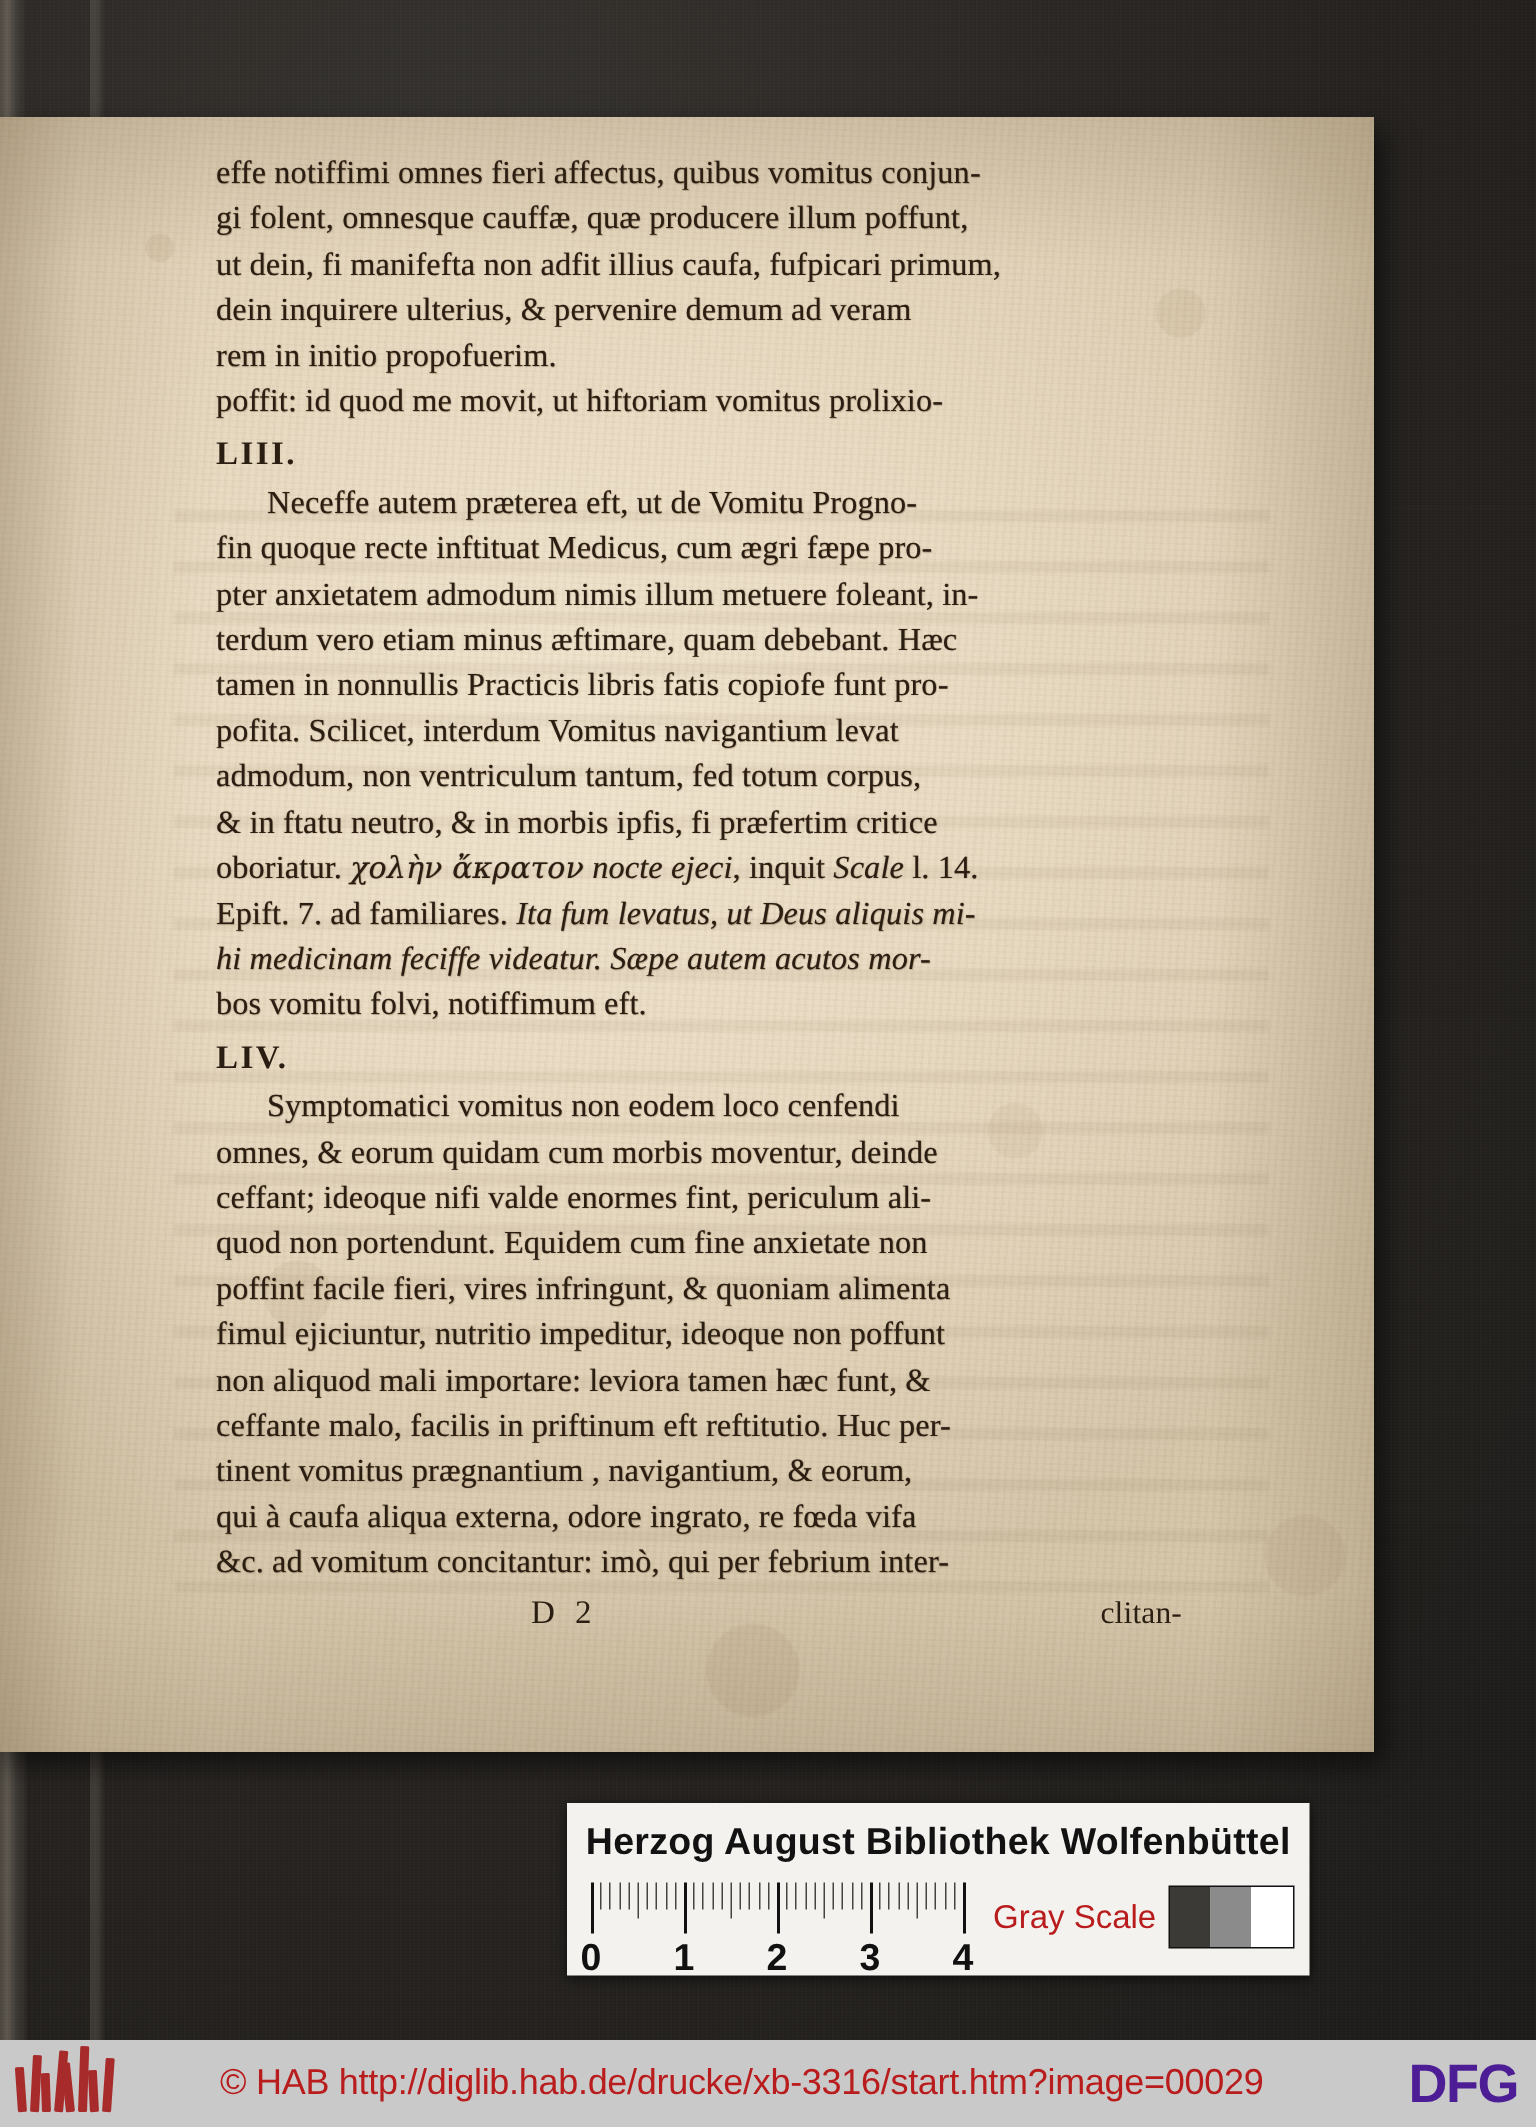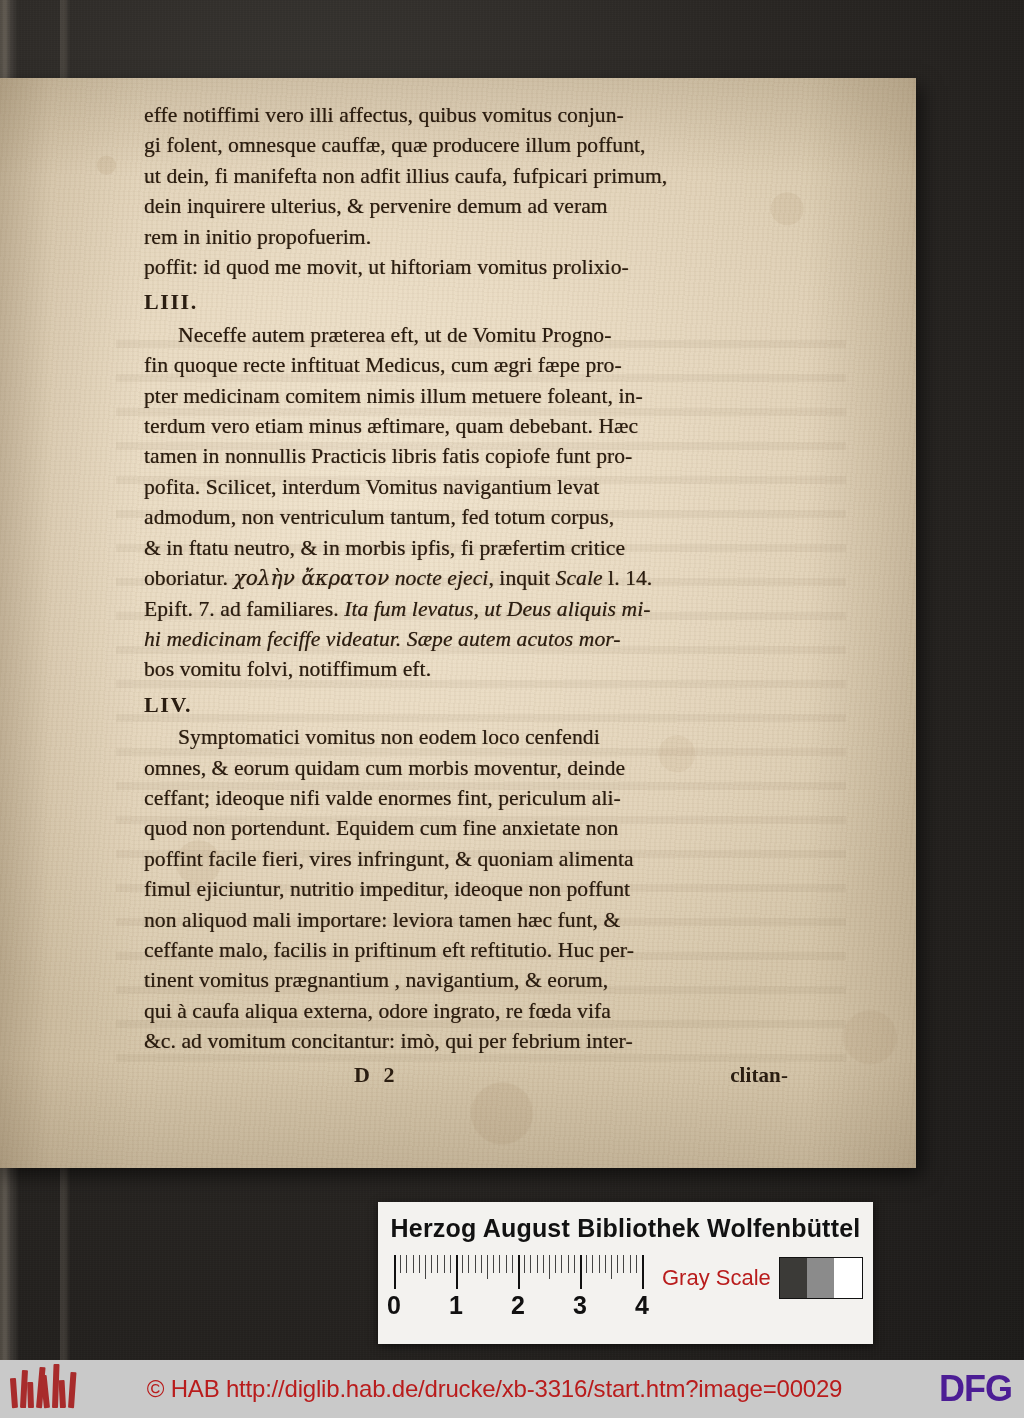--- a/index.html
+++ b/index.html
@@ -93,28 +93,28 @@
   }
   .head{
     text-align:left; font-size:22px; letter-spacing:1.6px;
     margin-top:5px; margin-bottom:2px; font-weight:600;
   }
   .indent{ padding-left:34px; }
   .it{ font-style:italic; }
   .gk{ font-style:italic; font-family:"DejaVu Serif", serif; font-size:20px; }
   .sig{
     display:flex; justify-content:space-between; align-items:baseline;
-    padding-left:210px; padding-right:4px; margin-top:3px;font-weight:bold;
+    padding-left:210px; padding-right:4px; margin-top:3px;
   }
   .sig .catch{ font-size:21px; }
   .sig .sgn{ font-size:22px; letter-spacing:4px; }
 
   
   #target-card{
-    position:absolute; left:378px; top:1202px; width:495px; height:142px;
+    position:absolute; left:378px; top:1202px; width:495px; height:115px;
     background:#f3f2ef;
     box-shadow:0 2px 8px rgba(0,0,0,.6);
     font-family:"Liberation Sans", sans-serif;
     overflow:hidden;
   }
   #target-title{
     text-align:center; font-weight:bold; color:#121212;
     font-size:25px; letter-spacing:.2px; margin-top:12px;
   }
   #ruler-row{ display:flex; align-items:flex-start; margin-top:12px; padding-left:16px; }
@@ -162,33 +162,33 @@
 </div>
 
 <div id="leaf">
   <div class="grain"></div>
   <div class="showthru"></div>
   <div class="shade"></div>
 
   <div id="typeblock">
 
     <div>
-      <span class="ln">effe notiffimi vero illi affectus, quibus vomitus conjun-</span>
+      <span class="ln">effe notiffimi omnes fieri affectus, quibus vomitus conjun-</span>
       <span class="ln">gi folent, omnesque cauffæ, quæ producere illum poffunt,</span>
       <span class="ln">ut dein, fi manifefta non adfit illius caufa, fufpicari primum,</span>
       <span class="ln">dein  inquirere  ulterius,  &amp;  pervenire  demum  ad  veram</span>
       <span class="ln">rem in initio propofuerim.</span>
       <span class="ln">poffit: id quod me movit, ut hiftoriam vomitus prolixio-</span>
     </div>
 
     <div class="head">LIII.</div>
     <div>
       <span class="ln indent">Neceffe autem præterea eft, ut de Vomitu Progno-</span>
       <span class="ln">fin quoque recte inftituat Medicus, cum ægri fæpe pro-</span>
-      <span class="ln">pter medicinam comitem nimis illum metuere foleant, in-</span>
+      <span class="ln">pter anxietatem admodum nimis illum metuere foleant, in-</span>
       <span class="ln">terdum vero etiam minus æftimare, quam debebant. Hæc</span>
       <span class="ln">tamen in nonnullis Practicis libris fatis copiofe funt pro-</span>
       <span class="ln">pofita.    Scilicet, interdum Vomitus navigantium levat</span>
       <span class="ln">admodum, non ventriculum tantum, fed totum corpus,</span>
       <span class="ln">&amp; in ftatu neutro, &amp; in morbis ipfis, fi  præfertim critice</span>
 
       <span class="ln"><span>oboriatur. </span><span class="gk">χολὴν ἄκρατον</span><span class="it"> nocte ejeci</span><span>, inquit </span><span class="it">Scale</span><span> l. 14.</span></span>
 
       <span class="ln"><span>Epift. 7. ad familiares. </span><span class="it">Ita fum levatus, ut Deus aliquis mi-</span></span>
 

